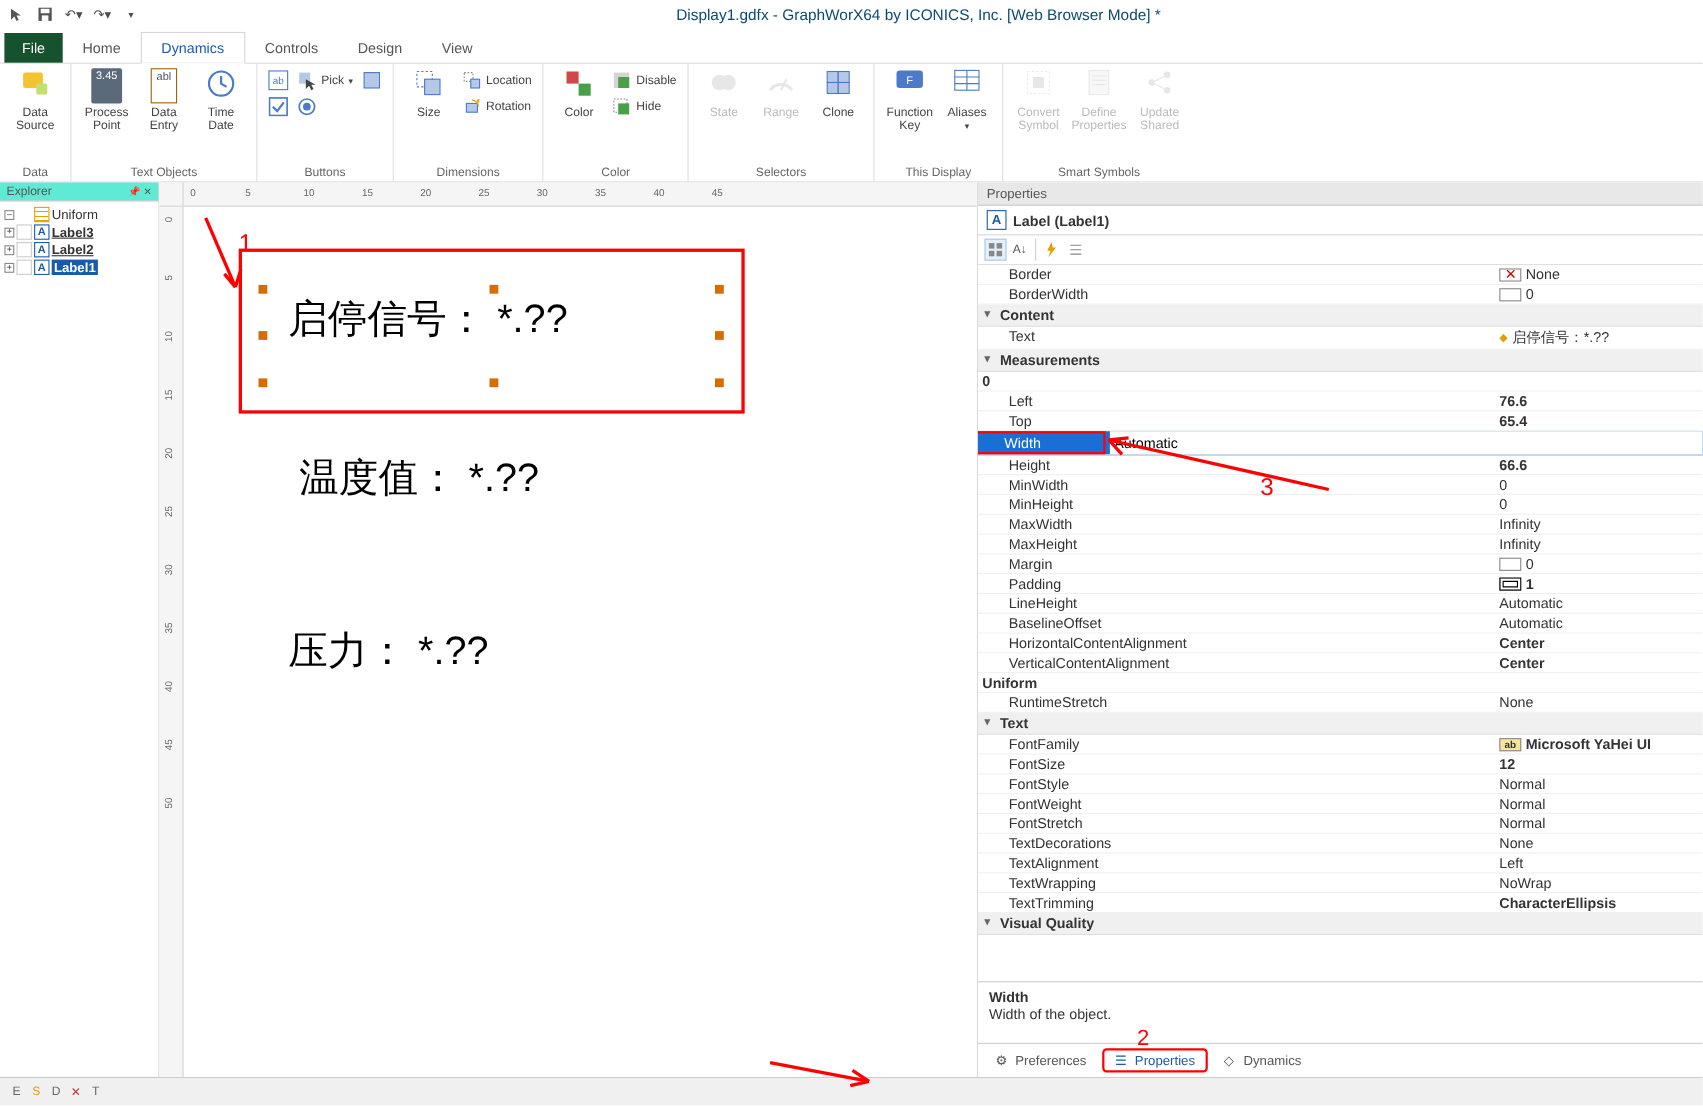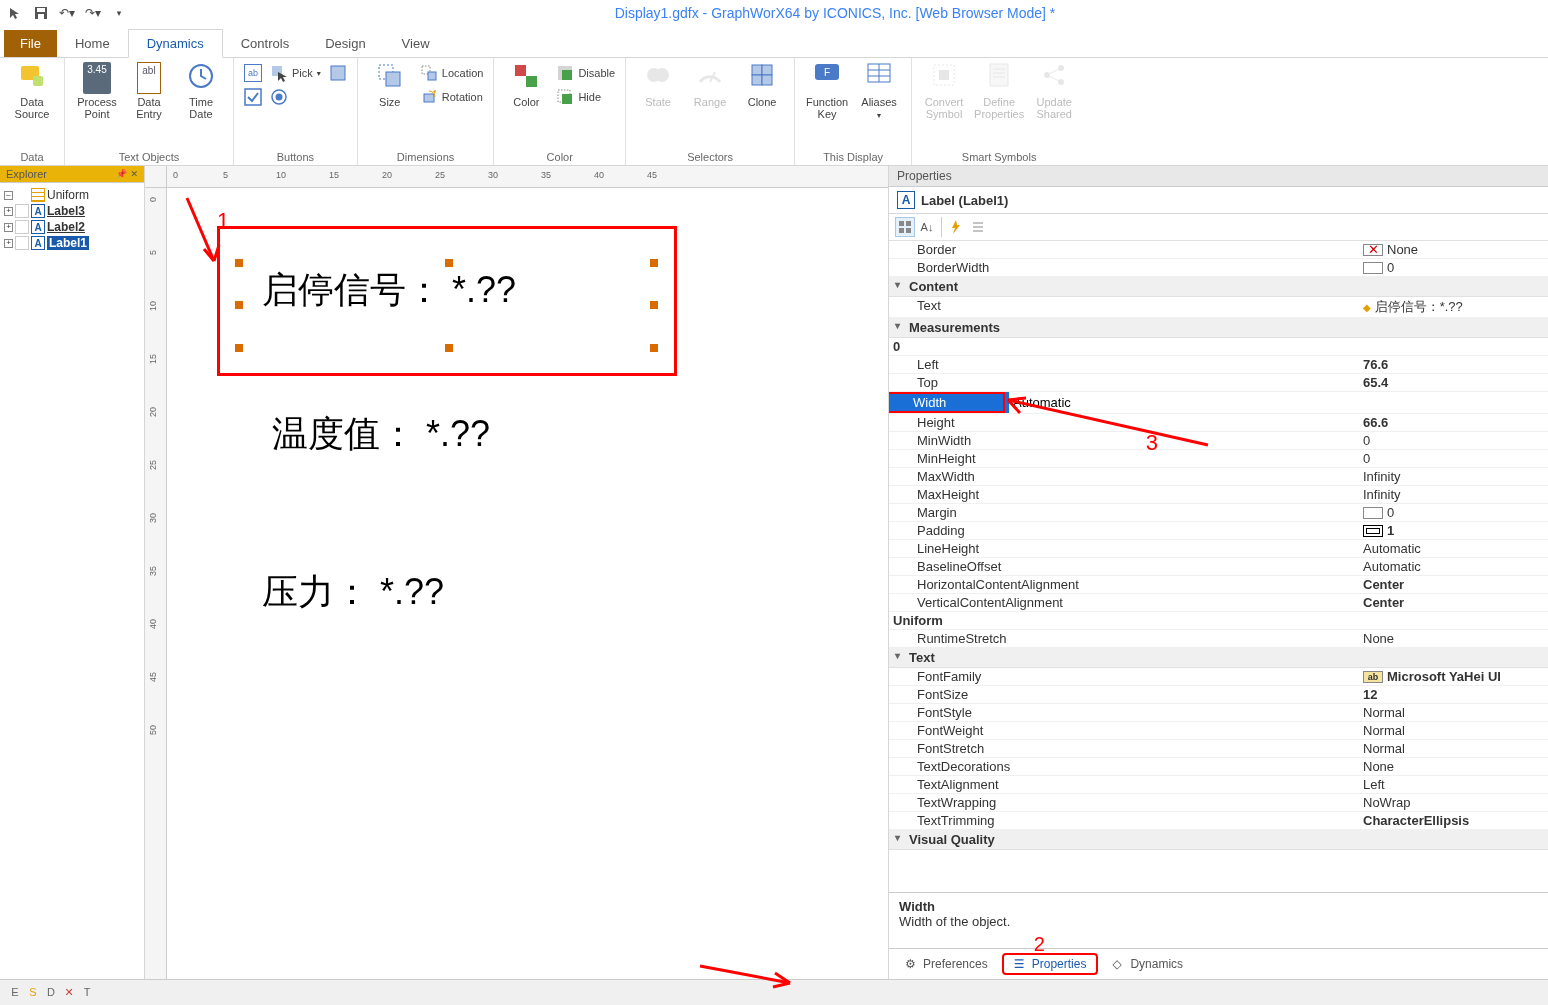--- a/index.html
+++ b/index.html
@@ -2,46 +2,46 @@
 <html><head>
 <meta charset="utf-8">
 <style>
 * { box-sizing: border-box; margin: 0; padding: 0; font-family: "Segoe UI", Arial, sans-serif; }
 body { width: 1548px; height: 1005px; background: #fff; overflow: hidden; font-size: 12px; color: #333; }
 
 
 .titlebar { height: 26px; background: #fff; display: flex; align-items: center; padding: 0 6px; }
 .qat { display: flex; gap: 8px; align-items: center; }
 .qat-icon { width: 18px; height: 18px; display: flex; align-items: center; justify-content: center; color: #4b4b4b; cursor: pointer; }
-.title-text { flex: 1; text-align: center; color: #3b82f6; font-size: 14px; }
+.title-text { flex: 1; text-align: center; color: #0c4a6e; font-size: 14px; }
 
 
 .ribbon-tabs { height: 32px; display: flex; align-items: flex-end; border-bottom: 1px solid #d6d6d6; padding-left: 4px; }
-.file-tab { background: #a16207; color: #fff; padding: 6px 16px; font-size: 13px; cursor: pointer; margin-top: 40px; }
+.file-tab { background: #14532d; color: #fff; padding: 6px 16px; font-size: 13px; cursor: pointer; margin-top: 40px; }
 .rtab { padding: 6px 18px; font-size: 13px; color: #555; cursor: pointer; }
 .rtab.active { border: 1px solid #d6d6d6; border-bottom: 1px solid #fff; margin-bottom: -1px; color: #1a5aad; }
 
 
 .ribbon { height: 108px; background: #fff; border-bottom: 1px solid #d6d6d6; display: flex; }
 .group { border-right: 1px solid #e0e0e0; padding: 4px 10px 2px; display: flex; flex-direction: column; justify-content: space-between; align-items: center; }
 .group-row { display: flex; gap: 8px; align-items: flex-start; flex: 1; }
 .group-label { font-size: 11px; color: #666; text-align: center; padding-top: 2px; }
 .big-btn { display: flex; flex-direction: column; align-items: center; gap: 2px; cursor: pointer; min-width: 44px; }
 .big-btn .ic { width: 32px; height: 32px; display: flex; justify-content: center; }
 .big-btn .lbl { font-size: 11px; text-align: center; line-height: 1.1; color: #444; }
 .big-btn.dis .lbl { color: #bbb; }
 .big-btn.dis .ic { opacity: .45; }
 .small-btn { display: flex; align-items: center; gap: 4px; cursor: pointer; font-size: 11px; color: #444; height: 22px; }
 .small-btn .ic { width: 18px; height: 18px; display: flex; align-items: center; justify-content: center; }
 .stack { display: flex; flex-direction: column; gap: 2px; }
 
 
 .workspace { display: flex; height: calc(1005px - 26px - 32px - 108px - 26px); }
 .explorer { width: 145px; border-right: 1px solid #d6d6d6; display: flex; flex-direction: column; }
-.panel-hdr { background: #eab308; border-bottom: 1px solid #ccc; font-size: 11px; padding: 2px 6px; display: flex; align-items: center; justify-content: space-between; color: #555; }
+.panel-hdr { background: #5eead4; border-bottom: 1px solid #ccc; font-size: 11px; padding: 2px 6px; display: flex; align-items: center; justify-content: space-between; color: #555; }
 .tree { padding: 4px 2px; font-size: 12px; }
 .tree-row { display: flex; align-items: center; gap: 2px; padding: 1px 2px; cursor: pointer; }
 .tree-row .exp { width: 9px; height: 9px; border: 1px solid #888; display: inline-flex; align-items: center; justify-content: center; font-size: 8px; line-height: 1; }
 .tree-row .grid-ic { width: 14px; height: 14px; border: 1px solid #e4a000; display: inline-block; background: repeating-linear-gradient(#fff,#fff 3px,#e4a000 3px,#e4a000 4px), repeating-linear-gradient(90deg,#fff,#fff 3px,#e4a000 3px,#e4a000 4px); }
 .tree-row .a-ic { width: 14px; height: 14px; border: 1px solid #1a5aad; color: #1a5aad; font-size: 10px; font-weight: bold; display: inline-flex; align-items: center; justify-content: center; }
 .tree-row .nm { font-weight: bold; text-decoration: underline; }
 .tree-row.sel .nm { background: #1a5aad; color: #fff; text-decoration: none; padding: 0 2px; }
 
 
 .canvas-wrap { flex: 1; position: relative; background: #fff; overflow: hidden; }

